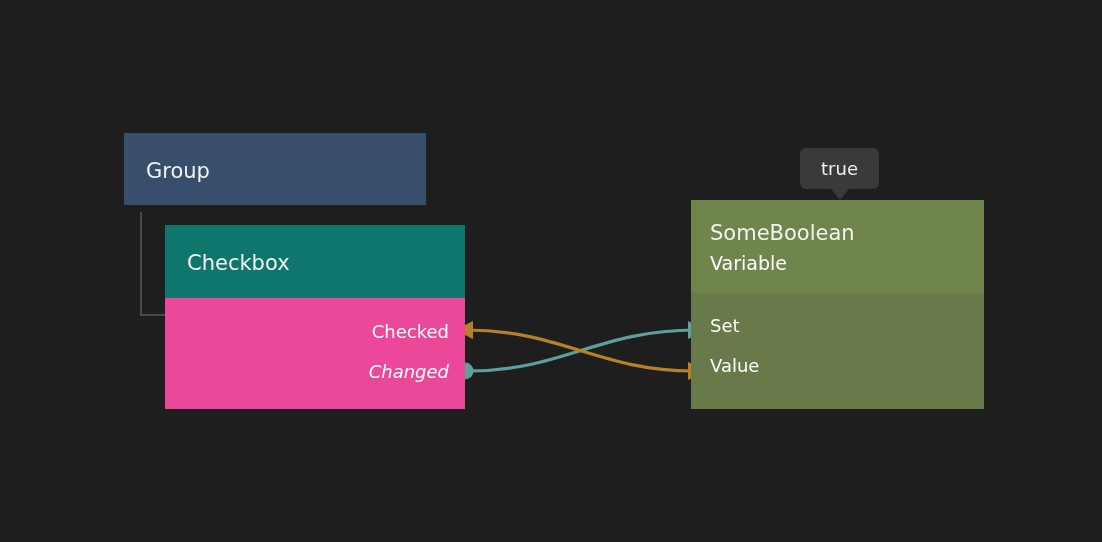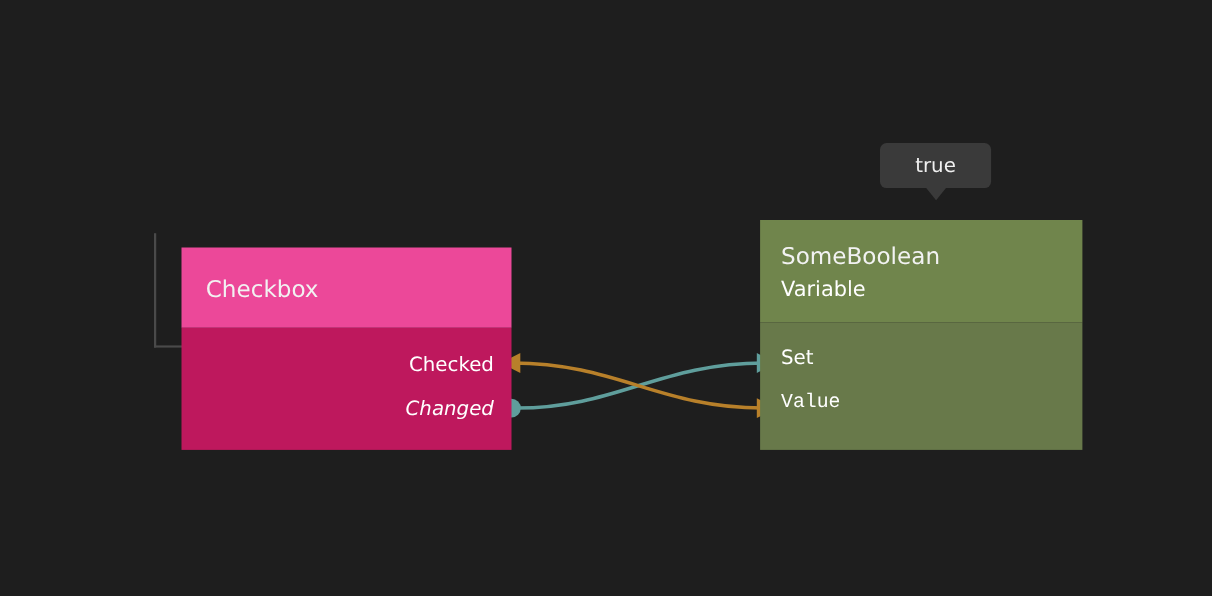--- a/index.html
+++ b/index.html
@@ -80,31 +80,31 @@
 
   
   #checkbox-node {
     left: 165px;
     top: 225px;
     width: 300px;
     height: 184px;
   }
   #checkbox-node .node-header {
     height: 73px;
-    background: #ec4899;
+    background: #0f766e;
     position: relative;
   }
   #checkbox-node .node-header .node-title {
     position: absolute;
     left: 22px;
     top: 28px;
   }
   #checkbox-node .node-body {
     height: 111px;
-    background: #be185d;
+    background: #ec4899;
     position: relative;
     text-align: center;
   }
 
   
   #variable-node {
     left: 691px;
     top: 200px;
     width: 293px;
     height: 209px;
@@ -140,22 +140,22 @@
   }
   .port-out .port-label { right: 16px; }
   .port-in .port-label { left: 19px; }
 
   .port-row { position: absolute; left: 0; width: 100%; height: 22px; }
 
   
   #value-tooltip {
     position: absolute;
     left: 800px;
-    top: 130px;
-    width: 101px;
+    top: 148px;
+    width: 79px;
     height: 41px;
     background: #3a3a3a;
     border-radius: 6px;
   }
   #value-tooltip .tip-text {
     position: absolute;
     left: 0;
     top: 0;
     width: 100%;
     height: 100%;
@@ -190,20 +190,23 @@
     <path d="M 693 371 C 600 371, 560 330, 466 330" fill="none" stroke="#b8802a" stroke-width="3.2"></path>
     <polygon points="473,321 455,330 473,339" fill="#b8802a"></polygon>
 
     <polygon points="688,362 706,371 688,380" fill="#b8802a"></polygon>
 
     <circle cx="465" cy="371" r="8.5" fill="#5f9e9c"></circle>
   </svg>
 
   <div id="group-bracket"></div>
 
+  <div class="node" id="group-node">
+    <div class="node-title">Group</div>
+  </div>
 
   <div class="node" id="checkbox-node">
     <div class="node-header">
       <div class="node-title">Checkbox</div>
     </div>
     <div class="node-body">
 
       <div class="port-row port-out" style="top:25px;">
         <span class="port-label">Checked</span>
       </div>
@@ -219,21 +222,21 @@
     <div class="node-header">
       <div class="node-title">SomeBoolean</div>
       <div class="node-subtitle">Variable</div>
     </div>
     <div class="node-body">
 
       <div class="port-row port-in" style="top:24px;">
         <span class="port-label">Set</span>
       </div>
 
-      <div class="port-row port-in" style="top:64px;font-family:Liberation Mono, monospace;">
+      <div class="port-row port-in" style="top:64px;">
         <span class="port-label">Value</span>
       </div>
 
     </div>
   </div>
 
   <div id="value-tooltip">
     <span class="tip-text">true</span>
     <span class="tip-arrow"></span>
   </div>

